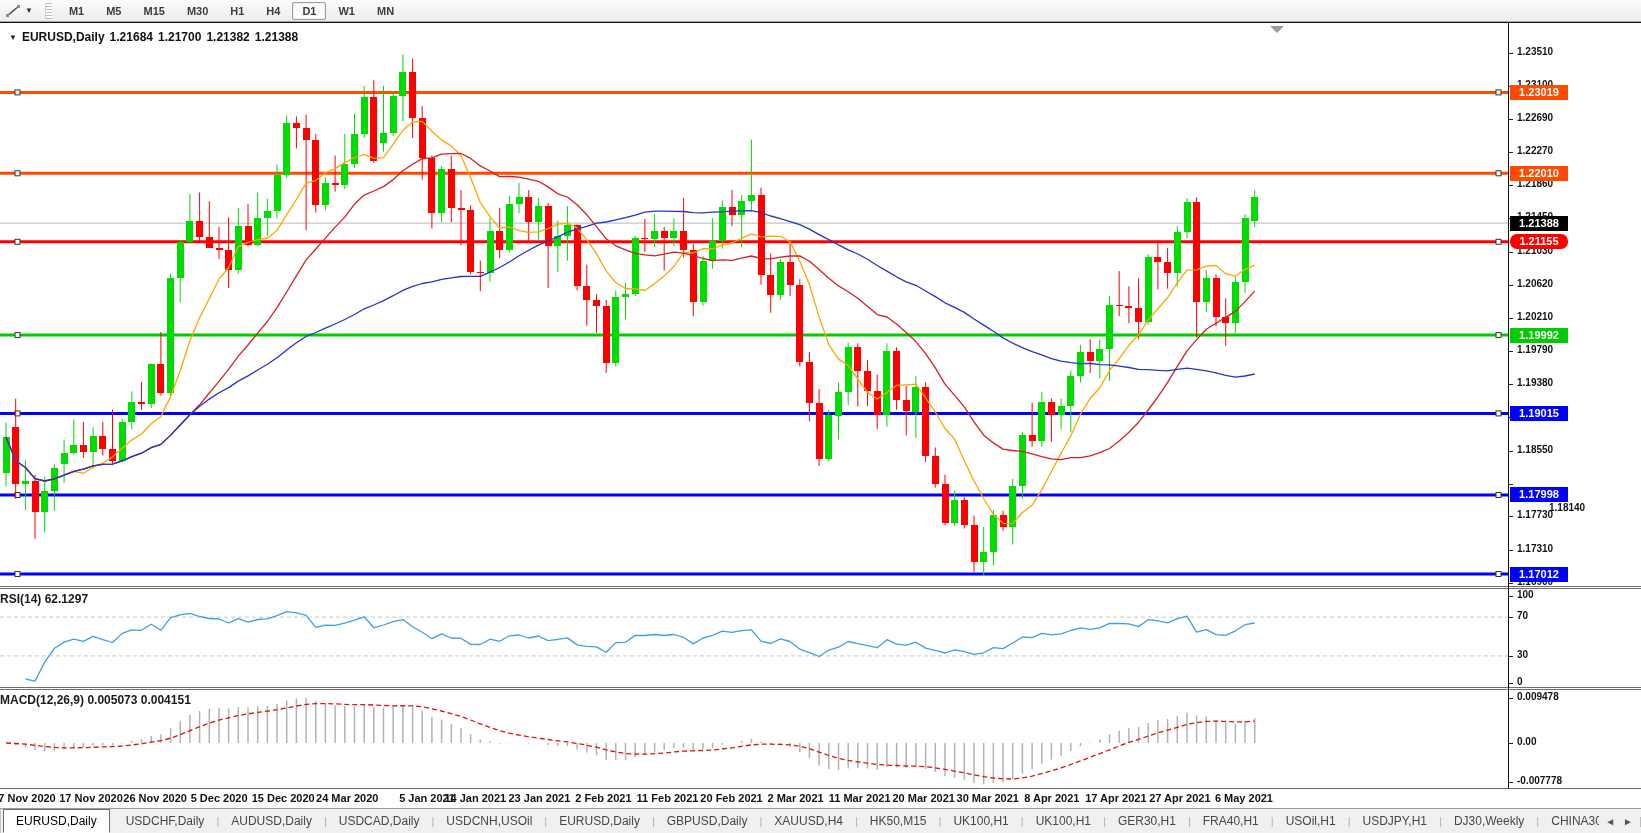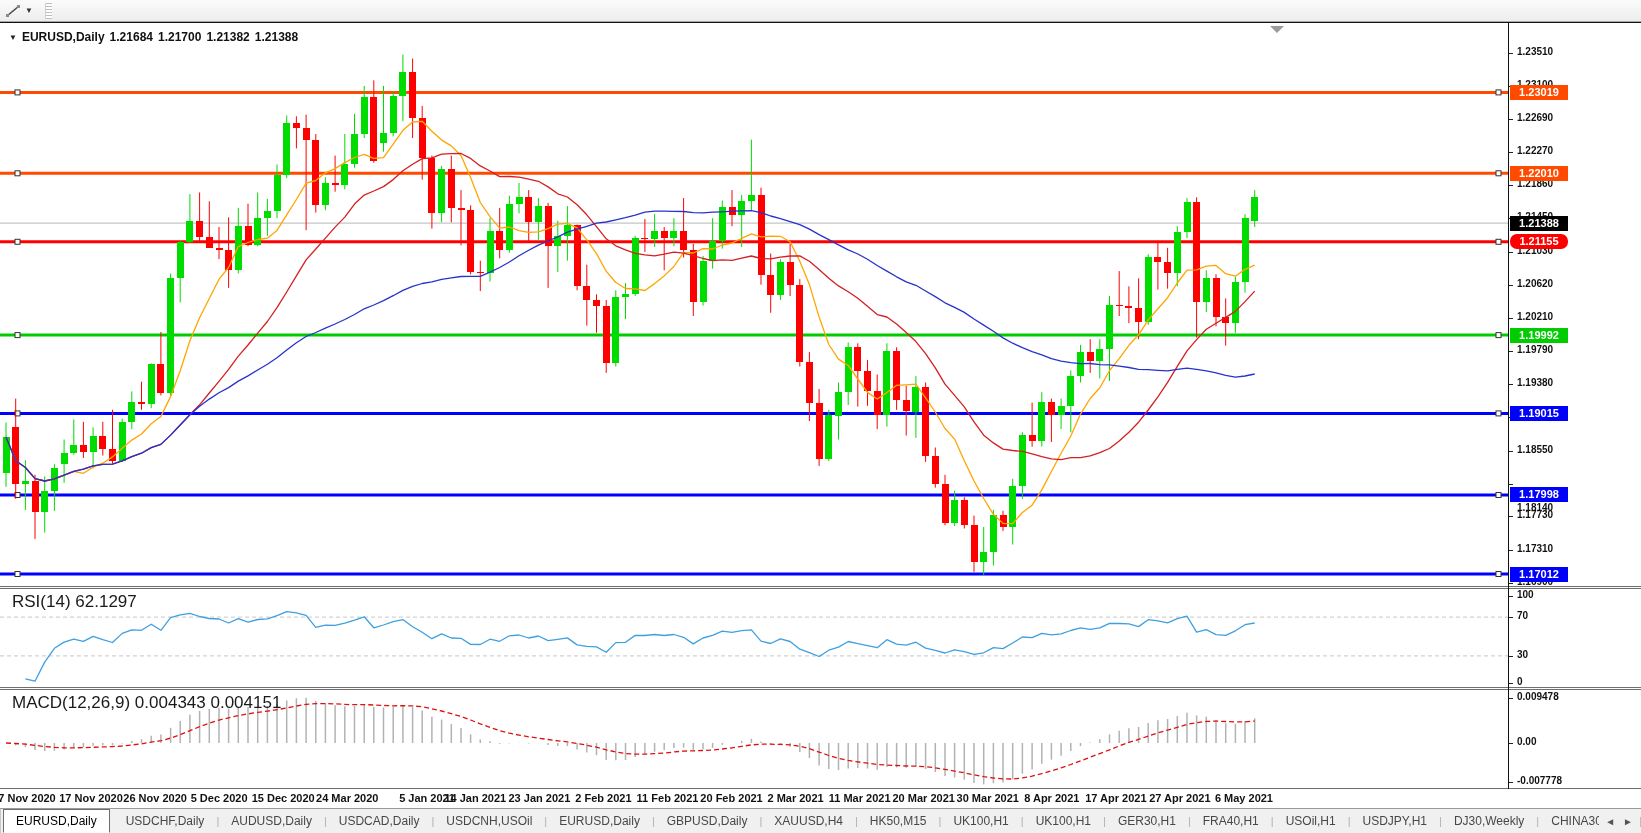--- a/index.html
+++ b/index.html
@@ -37,21 +37,21 @@
   .chart-title .tri { font-size:8px; color:#222; }
   .chart-title span { letter-spacing:0; }
 
   
   .axis-layer { position:absolute; left:1508px; top:0; width:133px; height:833px; z-index:4; }
   .tickmark { position:absolute; left:1px; width:4px; height:1px; background:#222; }
   .ticklabel { position:absolute; left:9px; font-size:10px; font-weight:700; color:#111; white-space:nowrap; }
   .badge { position:absolute; left:2px; min-width:58px; height:15px; line-height:15px; padding:0 4px;
     font-size:11px; font-weight:700; color:#fff; text-align:center; white-space:nowrap; }
 
-  .panel-label { position:absolute; left:12px; font-size:17px; font-weight:400; color:#1a1a1a; z-index:5; }
+  .panel-label { position:absolute; left:0; font-size:12px; font-weight:700; color:#1a1a1a; z-index:5; }
   #rsi-label { top:592px; } #macd-label { top:693px; }
 
   
   .shift-marker { position:absolute; left:1270px; top:26px; width:0; height:0;
     border-left:7px solid transparent; border-right:7px solid transparent; border-top:7px solid #9a9a9a; z-index:6; }
 
   
   .date-axis { position:absolute; left:0; top:790px; width:1641px; height:18px; background:#fff; }
   .date-label { position:absolute; top:2px; transform:translateX(-50%); font-size:11px; font-weight:700; color:#111; white-space:nowrap; }
 
@@ -75,20 +75,31 @@
   <div class="toolbar">
     <div class="tool-icon-wrap">
       <svg width="16" height="14" viewBox="0 0 16 14">
         <line x1="1" y1="12" x2="13" y2="2" stroke="#4a4a4a" stroke-width="1.6"></line>
         <rect x="0" y="10" width="3" height="3" fill="#8a8a8a"></rect>
         <rect x="11" y="1" width="3" height="3" fill="#8a8a8a"></rect>
       </svg>
       <span class="caret">▼</span>
     </div>
     <div class="grip"></div>
+    <div id="tf-buttons" style="display:flex;">
+        <div class="tf-btn">M1</div>
+        <div class="tf-btn">M5</div>
+        <div class="tf-btn">M15</div>
+        <div class="tf-btn">M30</div>
+        <div class="tf-btn">H1</div>
+        <div class="tf-btn">H4</div>
+        <div class="tf-btn active">D1</div>
+        <div class="tf-btn">W1</div>
+        <div class="tf-btn">MN</div>
+      </div>
   </div>
 
   <div class="chart-top-border"></div>
 
   <svg id="main-svg" class="panel-svg">
       <line x1="0" y1="200.1" x2="1508" y2="200.1" stroke="#b8b8b8" stroke-width="1"></line>
       <line x1="0" y1="69.4" x2="1508" y2="69.4" stroke="#ff4a00" stroke-width="3"></line>
       <rect x="15" y="66.9" width="5" height="5" fill="#fff" stroke="#333" stroke-width="1"></rect>
       <rect x="1496" y="66.9" width="5" height="5" fill="#fff" stroke="#333" stroke-width="1"></rect>
       <line x1="0" y1="150.3" x2="1508" y2="150.3" stroke="#ff4a00" stroke-width="3"></line>
@@ -523,21 +534,21 @@
       <line x1="1206.3" y1="53" x2="1206.3" y2="26.7" stroke="#b2b2b2" stroke-width="1.5"></line>
       <line x1="1216.0" y1="53" x2="1216.0" y2="30.0" stroke="#b2b2b2" stroke-width="1.5"></line>
       <line x1="1225.7" y1="53" x2="1225.7" y2="33.1" stroke="#b2b2b2" stroke-width="1.5"></line>
       <line x1="1235.4" y1="53" x2="1235.4" y2="33.7" stroke="#b2b2b2" stroke-width="1.5"></line>
       <line x1="1245.0" y1="53" x2="1245.0" y2="31.1" stroke="#b2b2b2" stroke-width="1.5"></line>
       <line x1="1254.7" y1="53" x2="1254.7" y2="28.3" stroke="#b2b2b2" stroke-width="1.5"></line>
       <polyline points="6.0,53.0 15.7,53.5 25.4,54.2 35.0,55.4 44.7,56.5 54.4,57.3 64.1,57.8 73.8,57.8 83.4,57.7 93.1,57.3 102.8,56.9 112.5,56.6 122.2,56.0 131.8,55.0 141.5,53.8 151.2,52.2 160.9,50.7 170.6,48.1 180.2,44.7 189.9,40.7 199.6,36.7 209.3,33.2 219.0,30.1 228.6,27.8 238.3,25.6 248.0,23.9 257.7,22.4 267.4,21.1 277.0,19.7 286.7,17.9 296.4,16.0 306.1,14.3 315.8,13.7 325.4,13.6 335.1,13.9 344.8,14.4 354.5,14.7 364.2,14.6 373.8,15.0 383.5,15.5 393.2,15.8 402.9,15.7 412.6,15.9 422.2,16.8 431.9,18.8 441.6,21.0 451.3,23.6 461.0,26.5 470.6,30.0 480.3,33.9 490.0,37.4 499.7,40.7 509.4,43.2 519.0,45.1 528.7,46.8 538.4,48.1 548.1,49.5 557.8,50.8 567.4,51.9 577.1,53.4 586.8,55.2 596.5,57.2 606.2,59.8 615.8,61.9 625.5,63.5 635.2,64.2 644.9,64.2 654.6,63.7 664.2,63.0 673.9,62.0 683.6,61.1 693.3,60.8 703.0,60.5 712.6,60.0 722.3,59.0 732.0,57.8 741.7,56.4 751.4,54.9 761.0,54.2 770.7,54.2 780.4,54.4 790.1,54.9 799.8,56.3 809.4,58.7 819.1,62.1 828.8,65.5 838.5,68.4 848.2,70.4 857.8,71.9 867.5,73.2 877.2,74.5 886.9,75.1 896.6,75.5 906.2,76.0 915.9,76.1 925.6,76.7 935.3,77.8 945.0,79.4 954.6,81.1 964.3,82.8 974.0,84.8 983.7,86.7 993.4,88.0 1003.0,88.9 1012.7,89.0 1022.4,87.9 1032.1,86.2 1041.8,83.7 1051.4,80.9 1061.1,77.9 1070.8,74.5 1080.5,70.9 1090.2,67.2 1099.8,63.6 1109.5,59.8 1119.2,56.0 1128.9,52.4 1138.6,49.4 1148.2,46.1 1157.9,42.9 1167.6,40.1 1177.3,37.3 1187.0,34.4 1196.6,32.6 1206.3,31.4 1216.0,31.1 1225.7,31.5 1235.4,32.0 1245.0,31.8 1254.7,31.1" fill="none" stroke="#e01010" stroke-width="1.3" stroke-dasharray="5 3"></polyline>
     </svg>
   <div class="panel-label" id="macd-label">
     <span>MACD(12,26,9)</span>
-    <span>0.004343 0.004151</span>
+    <span>0.005073 0.004151</span>
   </div>
 
   <div class="sep" id="sep3"></div>
   <div class="axis-vline"></div>
   <div class="axis-layer" id="axis-layer">
       <div class="tickmark" style="top: 53px;"></div>
       <div class="ticklabel" style="top: 46px;">1.23510</div>
       <div class="tickmark" style="top: 85.8744px;"></div>
       <div class="ticklabel" style="top: 78.8744px;">1.23100</div>
       <div class="tickmark" style="top: 118.749px;"></div>
@@ -556,21 +567,21 @@
       <div class="ticklabel" style="top: 310.599px;">1.20210</div>
       <div class="tickmark" style="top: 351.275px;"></div>
       <div class="ticklabel" style="top: 344.275px;">1.19790</div>
       <div class="tickmark" style="top: 384.15px;"></div>
       <div class="ticklabel" style="top: 377.15px;">1.19380</div>
       <div class="tickmark" style="top: 417.024px;"></div>
       <div class="ticklabel" style="top: 410.024px;">1.18970</div>
       <div class="tickmark" style="top: 450.7px;"></div>
       <div class="ticklabel" style="top: 443.7px;">1.18550</div>
       <div class="tickmark" style="top: 483.575px;"></div>
-      <div class="ticklabel" style="top: 502px;">1.18140</div>
+      <div class="ticklabel" style="top: 502px; margin-left: 32px;">1.18140</div>
       <div class="tickmark" style="top: 516.449px;"></div>
       <div class="ticklabel" style="top: 509.449px;">1.17730</div>
       <div class="tickmark" style="top: 550.126px;"></div>
       <div class="ticklabel" style="top: 543.126px;">1.17310</div>
       <div class="tickmark" style="top: 583px;"></div>
       <div class="ticklabel" style="top: 576px;">1.16900</div>
       <div class="badge" style="top: 215.645px; background: rgb(0, 0, 0);">1.21388</div>
       <div class="badge" style="top: 84.8691px; background: rgb(255, 74, 0);">1.23019</div>
       <div class="badge" style="top: 165.772px; background: rgb(255, 74, 0);">1.22010</div>
       <div class="badge" style="top: 234.328px; background: rgb(255, 0, 0); border-radius: 7px;">1.21155</div>

